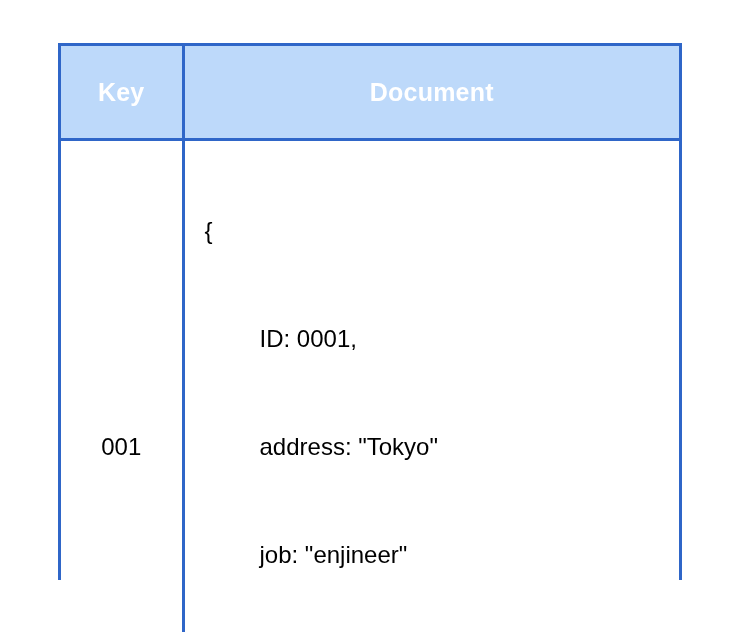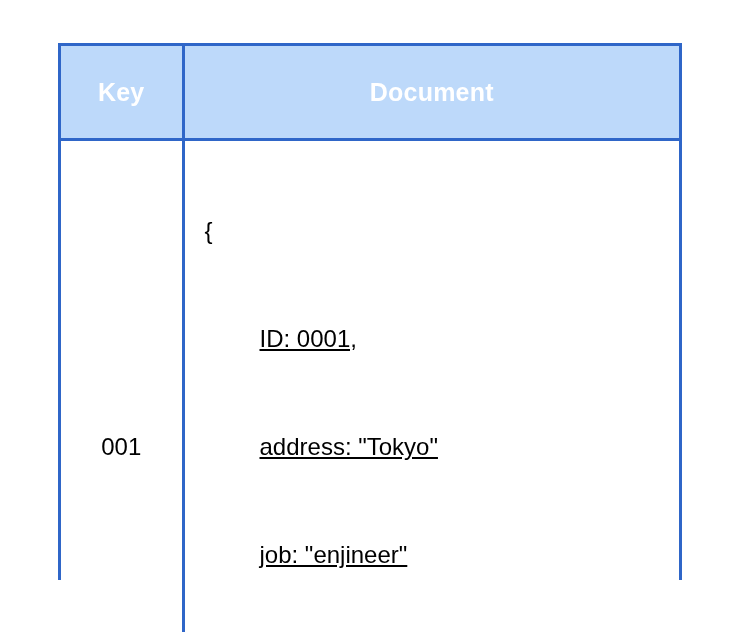--- a/index.html
+++ b/index.html
@@ -96,21 +96,20 @@
   }
 
   .doc-line {
     display: block;
     font-size: 24px;
     line-height: 36px;
     color: #000000;
   }
   .doc-line.indent {
     padding-left: 55px;
-    text-decoration: underline;
   }
 
   .row-1 { height: 215px; }
 </style>
 </head>
 <body>
 
 <div class="canvas">
 
   <div class="kv-table">

